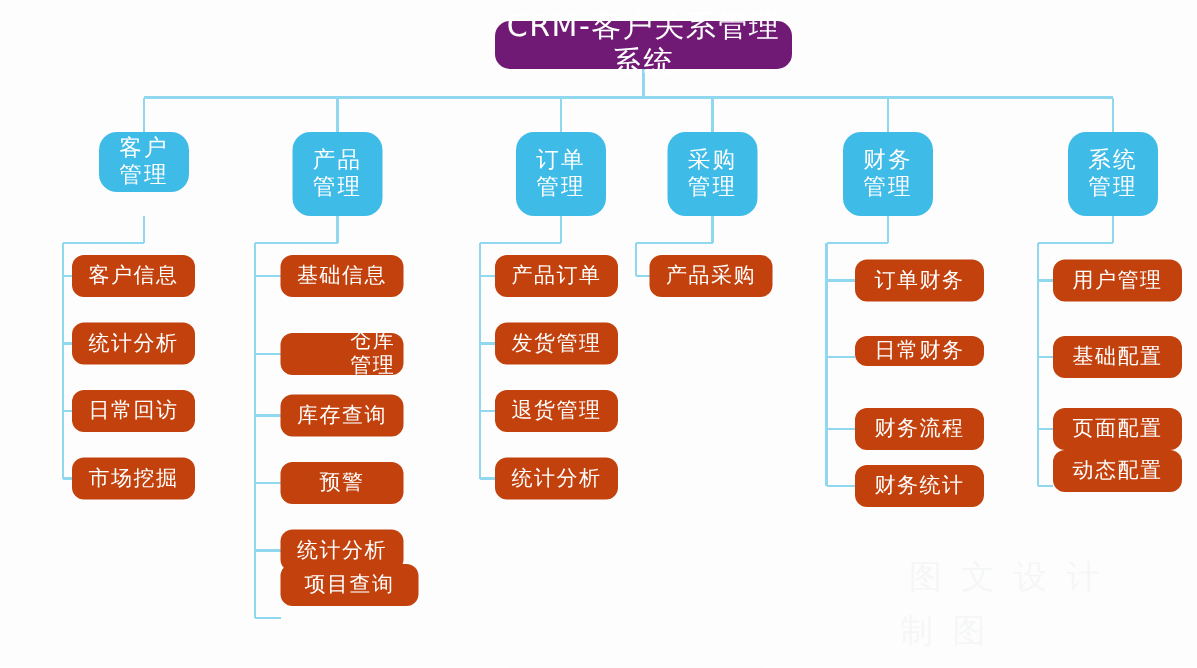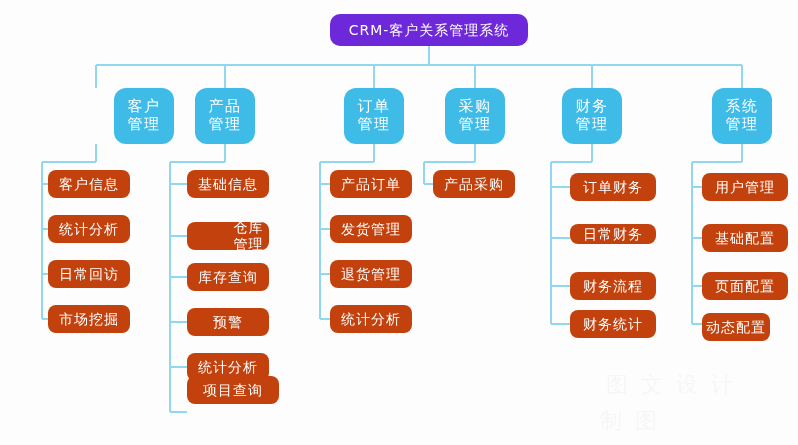--- a/index.html
+++ b/index.html
@@ -31,23 +31,23 @@
     text-align: center;
     color: #ffffff;
     background: #3fbbe8;
     border-radius: 9px;
     line-height: 1.18;
     letter-spacing: 0.5px;
     z-index: 2;
     user-select: none;
   }
   .node.root {
-    background: #6d28d9;
+    background: #701a75;
     border-radius: 10px;
-    font-size: 14px;
+    font-size: 20px;
     letter-spacing: 1px;
   }
   .node.lvl2 {
     background: #3fbbe8;
     border-radius: 12px;
     font-size: 15px;
     letter-spacing: 1.5px;
     white-space: pre-line;
   }
   .node.lvl3 {
@@ -126,21 +126,21 @@
       <line x1="692" y1="162" x2="742" y2="162" stroke="#8fd8ef" stroke-width="1.4" shape-rendering="crispEdges"></line>
       <line x1="692" y1="162" x2="692" y2="324" stroke="#8fd8ef" stroke-width="1.4" shape-rendering="crispEdges"></line>
       <line x1="692" y1="187" x2="702" y2="187" stroke="#8fd8ef" stroke-width="1.4" shape-rendering="crispEdges"></line>
       <line x1="692" y1="238" x2="702" y2="238" stroke="#8fd8ef" stroke-width="1.4" shape-rendering="crispEdges"></line>
       <line x1="692" y1="286" x2="702" y2="286" stroke="#8fd8ef" stroke-width="1.4" shape-rendering="crispEdges"></line>
       <line x1="692" y1="324" x2="702" y2="324" stroke="#8fd8ef" stroke-width="1.4" shape-rendering="crispEdges"></line>
     </svg>
 
   <div id="nodes-layer">
       <div class="node root" style="left: 330px; top: 14px; width: 198px; height: 32px;">CRM-客户关系管理系统</div>
-      <div class="node lvl2" style="left: 66px; top: 88px; width: 60px; height: 56px; margin-left: 48px;">客户
+      <div class="node lvl2" style="left: 66px; top: 88px; width: 60px; height: 40px;">客户
 管理</div>
       <div class="node lvl3" style="left: 48px; top: 170px; width: 82px; height: 28px;">客户信息</div>
       <div class="node lvl3" style="left: 48px; top: 215px; width: 82px; height: 28px;">统计分析</div>
       <div class="node lvl3" style="left: 48px; top: 260px; width: 82px; height: 28px;">日常回访</div>
       <div class="node lvl3" style="left: 48px; top: 305px; width: 82px; height: 28px;">市场挖掘</div>
       <div class="node lvl2" style="left: 195px; top: 88px; width: 60px; height: 56px;">产品
 管理</div>
       <div class="node lvl3" style="left: 187px; top: 170px; width: 82px; height: 28px;">基础信息</div>
       <div class="node lvl3" style="left: 187px; top: 222px; width: 82px; height: 28px; padding-left: 41px;">仓库管理</div>
       <div class="node lvl3" style="left: 187px; top: 263px; width: 82px; height: 28px;">库存查询</div>
@@ -160,21 +160,21 @@
 管理</div>
       <div class="node lvl3" style="left: 570px; top: 173px; width: 86px; height: 28px;">订单财务</div>
       <div class="node lvl3" style="left: 570px; top: 224px; width: 86px; height: 20px;">日常财务</div>
       <div class="node lvl3" style="left: 570px; top: 272px; width: 86px; height: 28px;">财务流程</div>
       <div class="node lvl3" style="left: 570px; top: 310px; width: 86px; height: 28px;">财务统计</div>
       <div class="node lvl2" style="left: 712px; top: 88px; width: 60px; height: 56px;">系统
 管理</div>
       <div class="node lvl3" style="left: 702px; top: 173px; width: 86px; height: 28px;">用户管理</div>
       <div class="node lvl3" style="left: 702px; top: 224px; width: 86px; height: 28px;">基础配置</div>
       <div class="node lvl3" style="left: 702px; top: 272px; width: 86px; height: 28px;">页面配置</div>
-      <div class="node lvl3" style="left: 702px; top: 313px; width: 68px; height: 28px;">动态配置</div>
+      <div class="node lvl3" style="left: 702px; top: 300px; width: 86px; height: 28px;">动态配置</div>
     </div>
 
   <div id="watermark">
     <div class="wm-text" style="left:10px; top:2px;">图 文 设 计</div>
     <div class="wm-text" style="left:4px; top:38px;">制 图</div>
   </div>
 
 </div>
 
 </body></html>

